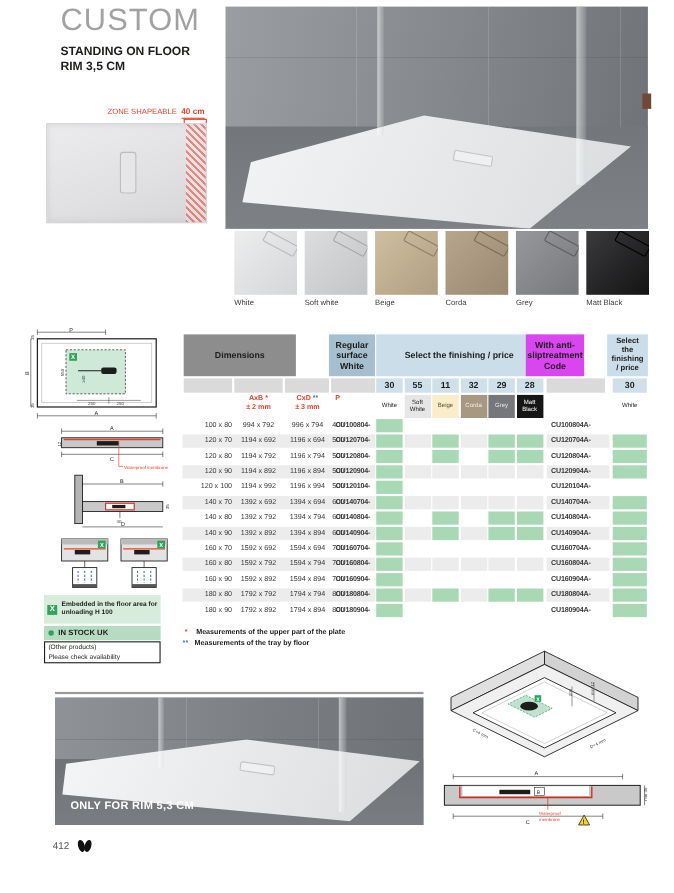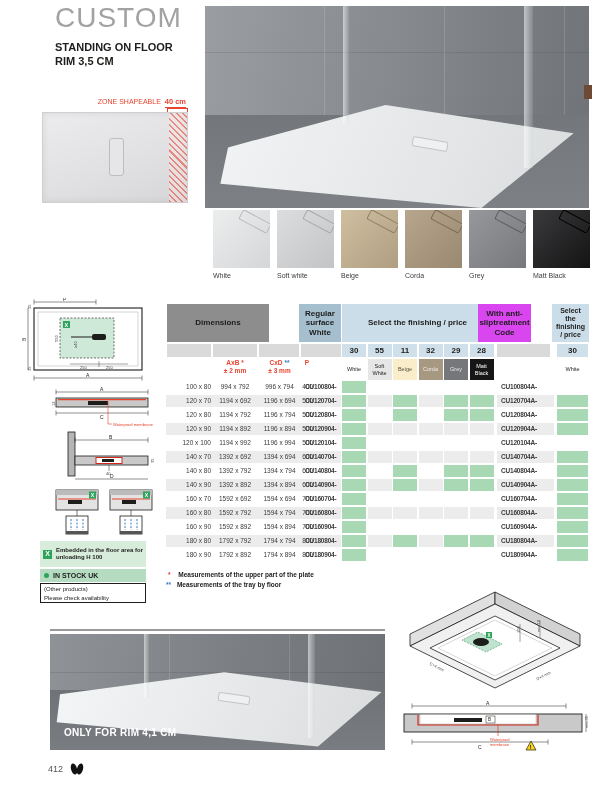--- a/index.html
+++ b/index.html
@@ -541,21 +541,21 @@
   </div>
 
   <div class="abs inst-rule"></div>
   <div class="abs photo inst-photo">
     <div class="seams"></div>
     <div class="floor"></div>
     <div class="tray"></div>
     <div class="tray-drain"></div>
     <div class="glass g1"></div>
     <div class="glass g2"></div>
-    <div class="caption">ONLY FOR RIM 4,1 CM</div>
+    <div class="caption">ONLY FOR RIM 5,3 CM</div>
   </div>
 
   <svg class="abs" style="left:398px;top:590px" width="195" height="108" viewBox="0 0 195 108">
     <polygon points="97,2 12,44 12,56 97,14" fill="#e0e0e0" stroke="#1d1d1b" stroke-width="0.8"></polygon>
     <polygon points="97,2 182,44 182,56 97,14" fill="#d2d2d2" stroke="#1d1d1b" stroke-width="0.8"></polygon>
     <polygon points="97,14 182,56 97,98 12,56" fill="#f0f0f0" stroke="#1d1d1b" stroke-width="0.8"></polygon>
     <polygon points="97,26 162,58 97,90 32,58" fill="#ffffff" stroke="#1d1d1b" stroke-width="0.8"></polygon>
     <polygon points="97,30 154,58 97,86 40,58" fill="none" stroke="#9a9a9a" stroke-width="0.4"></polygon>
     <polygon points="80,42 104,54 88,62 64,50" fill="#bfe3cf" stroke="#2b7a4b" stroke-width="0.5" stroke-dasharray="2 1.2"></polygon>
     <ellipse cx="83" cy="52" rx="8" ry="4" fill="#1d1d1b"></ellipse>

